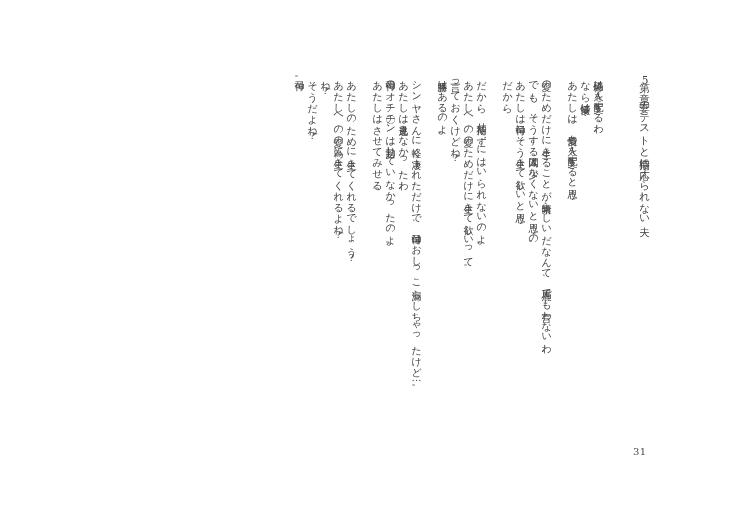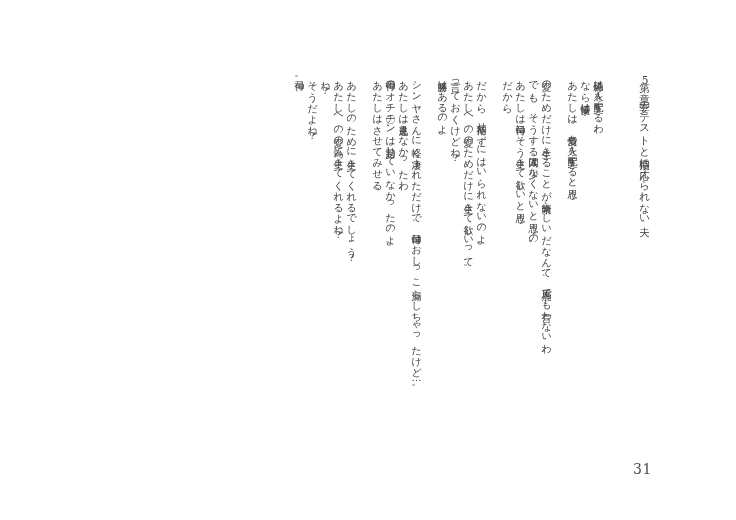--- a/index.html
+++ b/index.html
@@ -42,23 +42,23 @@
   .paragraph p.line {
     margin: 0;
     font-size: 10px;
     line-height: 13px;
     letter-spacing: -0.3px;
     white-space: nowrap;
   }
   .page-number {
     position: absolute;
     left: 633px;
-    top: 461px;
+    top: 446px;
     writing-mode: horizontal-tb;
-    font-size: 14px;
+    font-size: 10px;
     color: #4a4a4a;
     letter-spacing: 0.5px;
   }
 </style>
 </head>
 <body>
 
 <div class="page">
 
   <div class="vertical-text-area">

